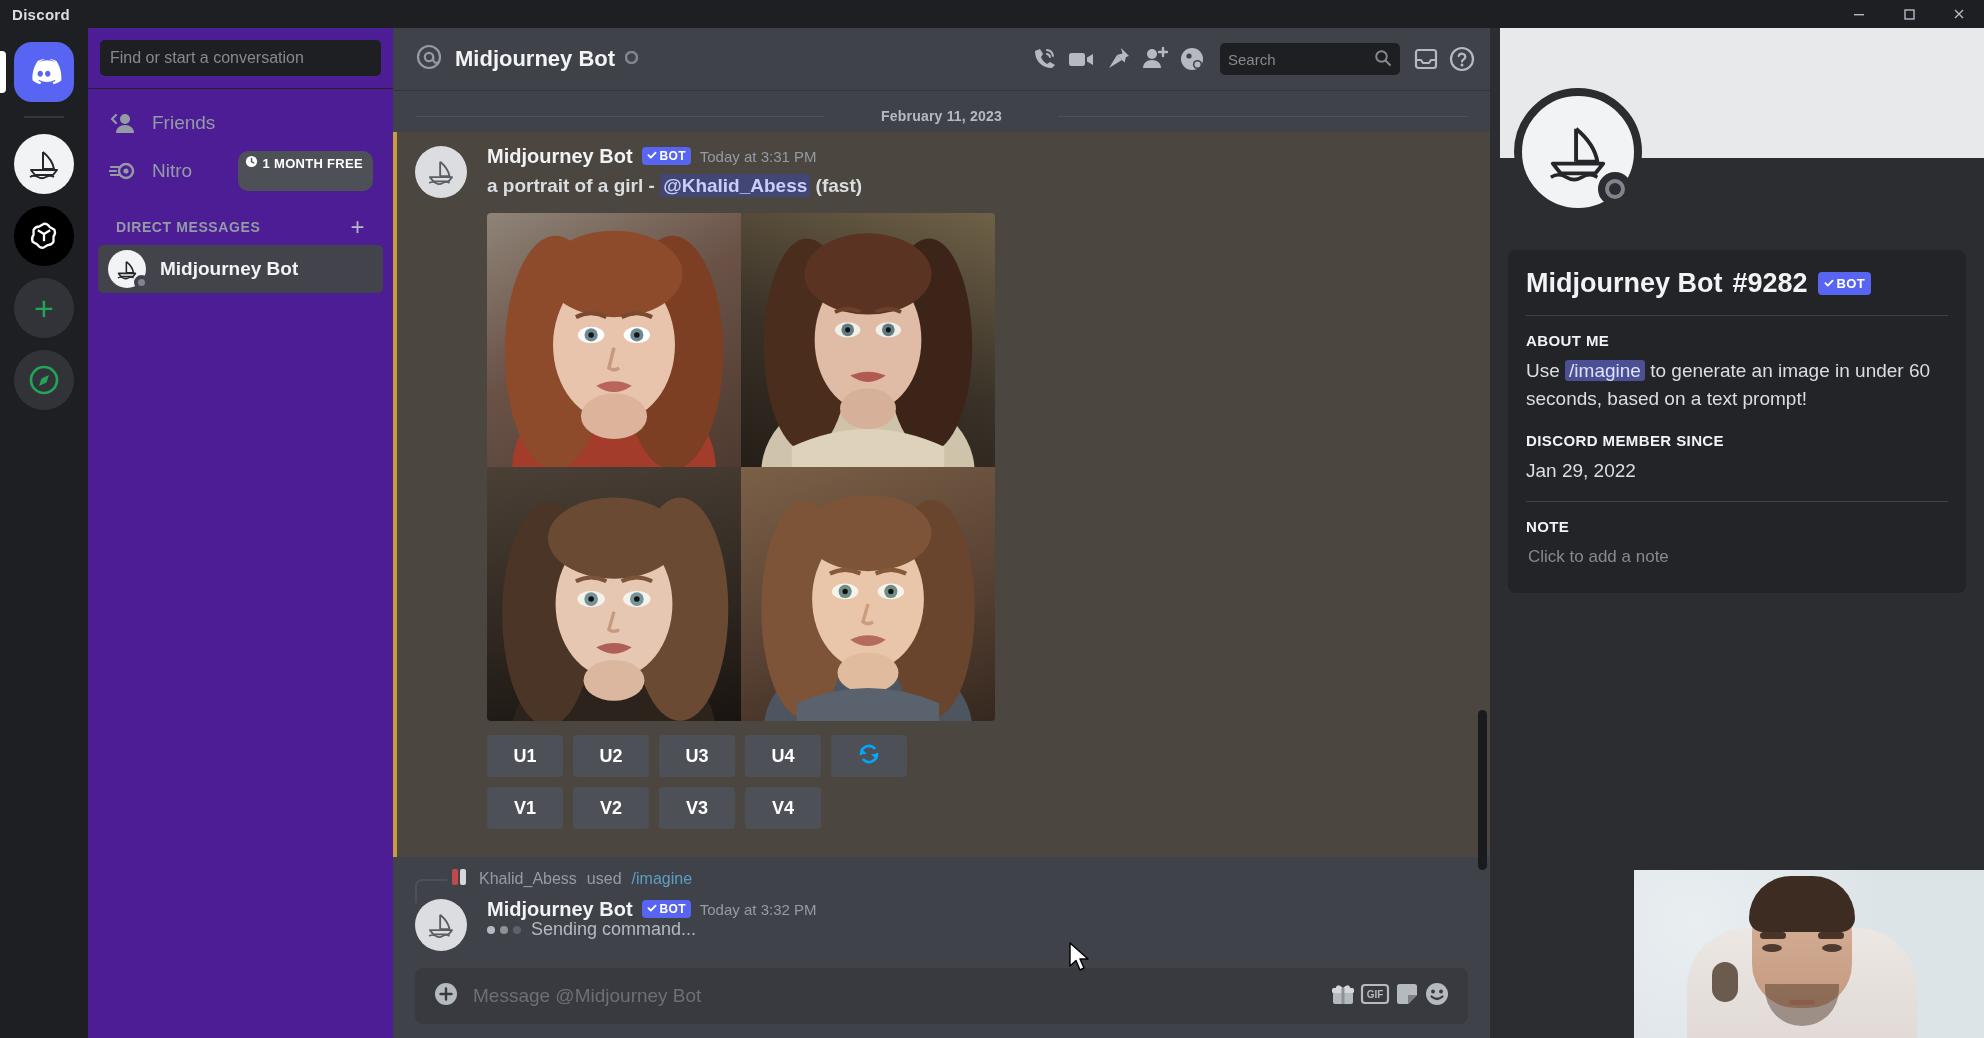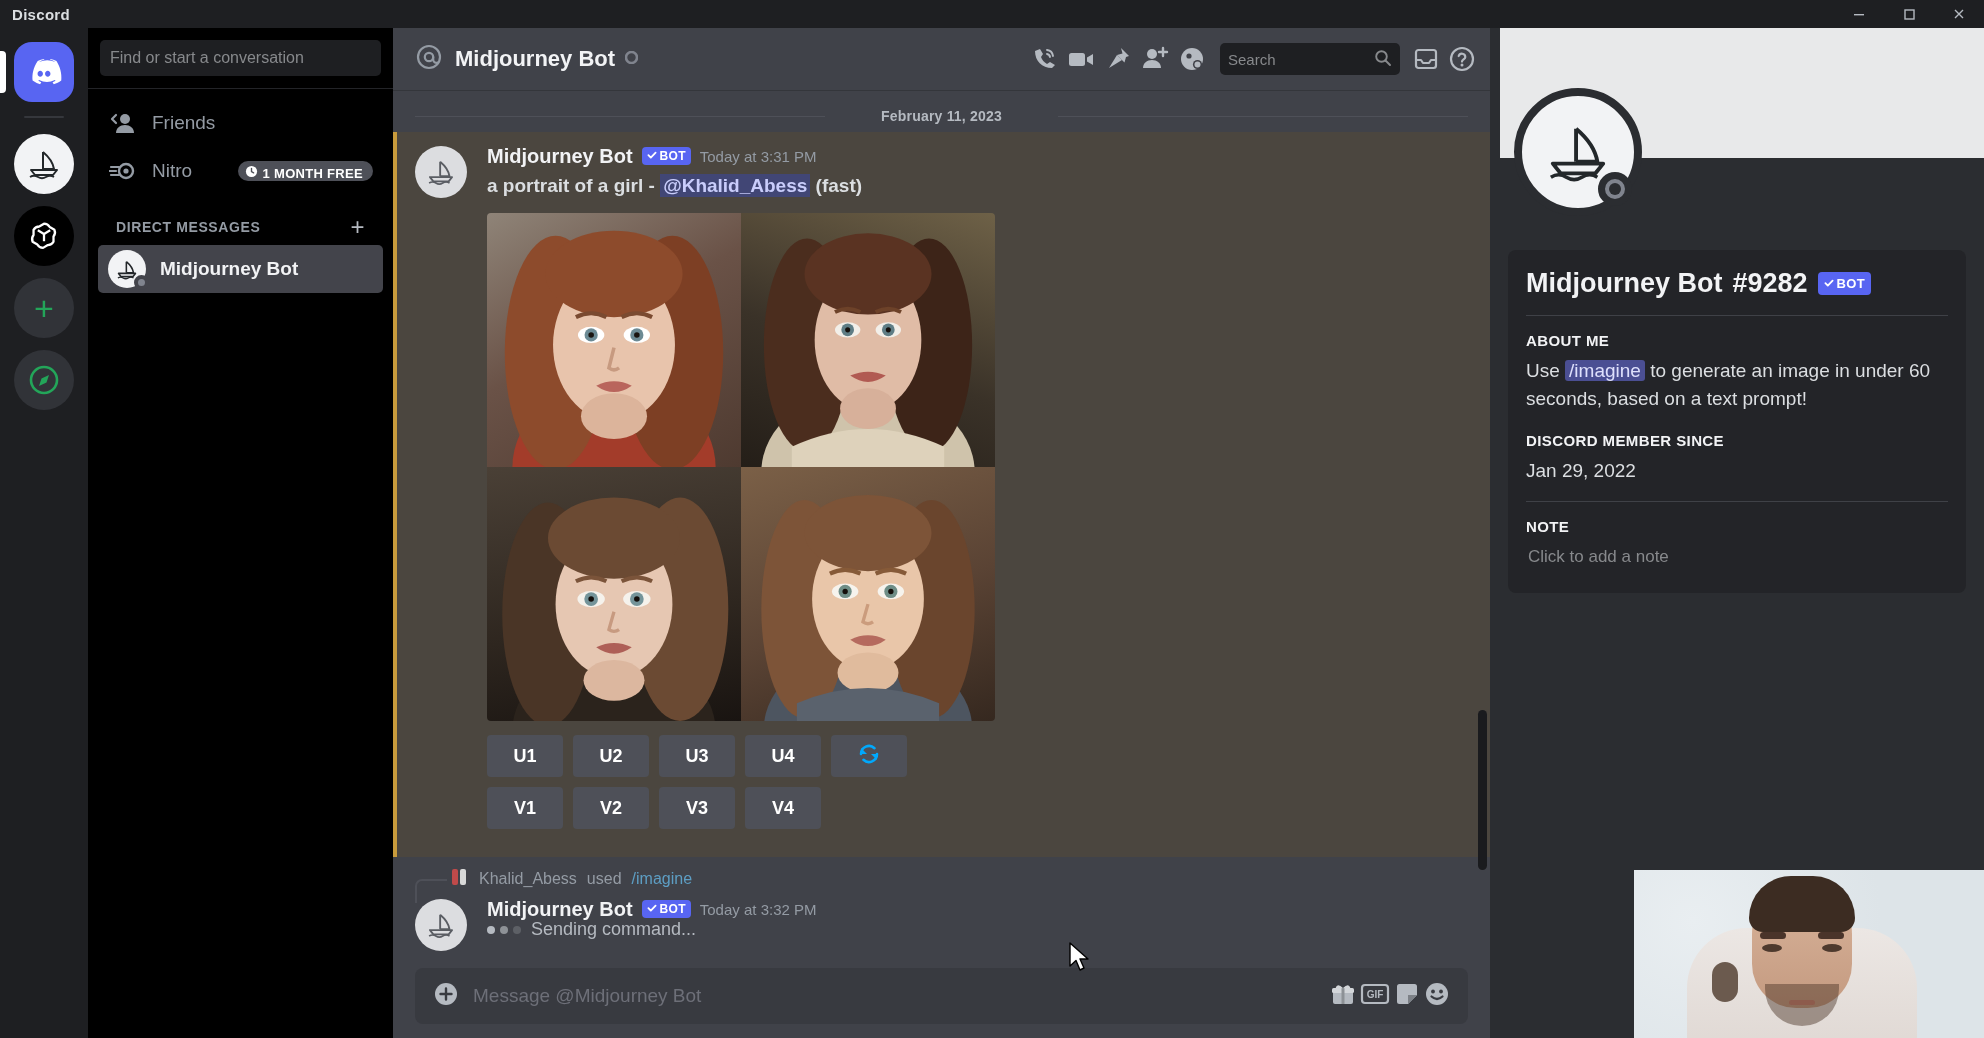--- a/index.html
+++ b/index.html
@@ -55,41 +55,41 @@
   .guild-add .plus { color: #23a559; font-size: 34px; line-height: 1; font-weight: 300; }
   .pill {
     position: absolute; left: -16px; top: 50%; transform: translateY(-50%);
     width: 8px; height: 42px; background: #fff;
     border-radius: 0 4px 4px 0;
   }
 
   
   .dm-sidebar {
     position: absolute; top: 28px; left: 88px; width: 305px; height: 1010px;
-    background: #000000;
+    background: #4c1d95;
   }
   .dm-search-wrap { padding: 12px 12px 0 12px; }
   .dm-search {
     width: 100%; height: 36px; background: #1e1f22; border-radius: 5px;
     display: flex; align-items: center; padding: 0 10px;
     color: #87898c; font-size: 16px;
   }
   .dm-divider { height: 1px; background: #232428; margin: 12px 0 0 0; }
   .dm-list { padding: 10px 10px 0 10px; }
   .dm-row {
     height: 48px; display: flex; align-items: center; gap: 14px;
     padding: 0 10px; border-radius: 5px; color: #949ba4;
     font-size: 19px; font-weight: 500;
   }
   .dm-row.active { background: #43444b; color: #f2f3f5; font-weight: 600; }
   .dm-icon { width: 30px; display: flex; justify-content: center; align-items: center; flex: none; }
   .nitro-badge {
     margin-left: auto; background: #4e5058; color: #fff;
     font-size: 13px; font-weight: 700; letter-spacing: .3px;
-    padding: 4px 10px 0 7px; border-radius: 10px;
+    padding: 4px 10px 20px 7px; border-radius: 10px;
     display: flex; align-items: center; gap: 5px;
   }
   .dm-header {
     display: flex; align-items: center; padding: 20px 18px 6px 18px;
     color: #949ba4; font-size: 14px; font-weight: 700; letter-spacing: .6px;
   }
   .dm-header .add { margin-left: auto; font-size: 24px; font-weight: 300; line-height: 1; color: #b5bac1; }
   .dm-avatar {
     width: 38px; height: 38px; border-radius: 50%; background: #f2f3f5;
     flex: none; position: relative; display: flex; align-items: center; justify-content: center;

